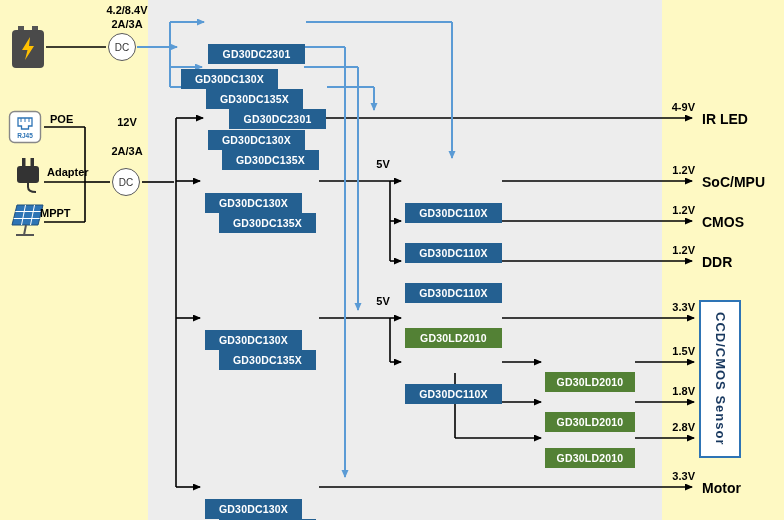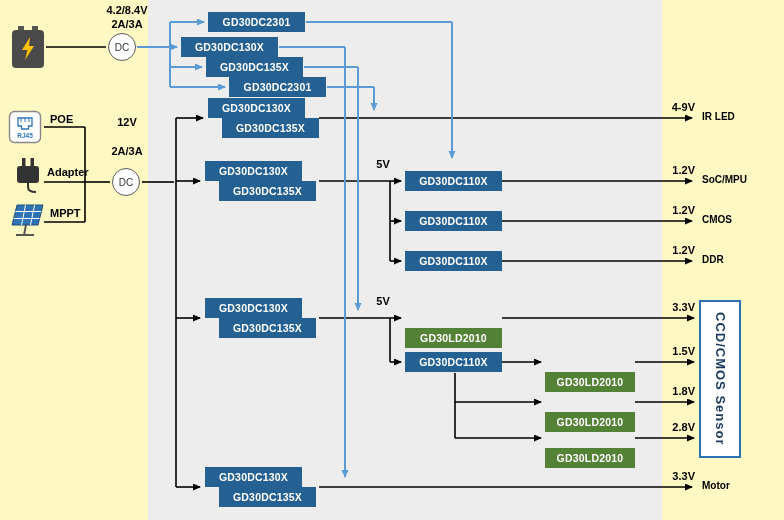--- a/index.html
+++ b/index.html
@@ -2,27 +2,27 @@
 <html><head>
 <meta charset="utf-8">
 <style>
   html,body{margin:0;padding:0;background:#fff;}
   .canvas{position:relative;width:784px;height:520px;background:#fef9c3;
           font-family:Liberation Sans, sans-serif;overflow:hidden;}
   .panel{position:absolute;left:148px;top:0;width:514px;height:520px;background:#EDEDED;}
   .wires{position:absolute;left:0;top:0;width:784px;height:520px;}
   .chip{position:absolute;width:97px;height:20px;display:flex;align-items:center;justify-content:center;
         color:#fff;font-size:10.5px;font-weight:bold;letter-spacing:.2px;box-sizing:border-box;}
-  .chip.blue{background:#246091;}
+  .chip.blue{background:#246091;margin-top:32px;}
   .chip.green{background:#538135;margin-top:20px;}
   .chip.narrow{width:90px;}
   .lbl{position:absolute;color:#000;font-weight:bold;font-size:11px;white-space:nowrap;}
   .lbl.center{text-align:center;}
   .lbl.right{text-align:right;}
-  .outlbl{position:absolute;color:#000;font-weight:bold;font-size:10px;white-space:nowrap;}
+  .outlbl{position:absolute;color:#000;font-weight:bold;font-size:14px;white-space:nowrap;}
   .dc-circle{position:absolute;width:28px;height:28px;border:1.5px solid #595959;border-radius:50%;
              background:#fff;display:flex;align-items:center;justify-content:center;
              font-size:10px;color:#333;box-sizing:border-box;}
   .sensor-box{position:absolute;left:699px;top:300px;width:42px;height:158px;background:#fff;
               border:2px solid #2E74B5;box-sizing:border-box;display:flex;align-items:center;justify-content:center;
               writing-mode:vertical-rl;font-weight:bold;font-size:13px;color:#17375E;letter-spacing:1px;}
   .icon{position:absolute;}
 </style>
 </head>
 <body>
@@ -122,21 +122,21 @@
     <path d="M17.5,3 L13.5,23 M26.5,3 L22.5,23 M7.3,9.5 H33.3 M5.6,16.5 H31.6" stroke="#fff" stroke-width="1" fill="none"></path>
     <path d="M18,23 L16,33 M8,33 H26" stroke="#555" stroke-width="2" fill="none"></path>
   </svg>
 
   <div class="lbl center" style="left:92px;top:4px;width:70px">4.2/8.4V</div>
   <div class="lbl center" style="left:92px;top:18px;width:70px">2A/3A</div>
   <div class="dc-circle" style="left:108px;top:33px">DC</div>
 
   <div class="lbl" style="left:50px;top:113px">POE</div>
   <div class="lbl" style="left:47px;top:166px">Adapter</div>
-  <div class="lbl" style="left:50px;top:207px">MPPT</div>
+  <div class="lbl" style="left:40px;top:207px">MPPT</div>
 
   <div class="lbl center" style="left:98px;top:116px;width:58px">12V</div>
   <div class="lbl center" style="left:98px;top:145px;width:58px">2A/3A</div>
   <div class="dc-circle" style="left:112px;top:168px">DC</div>
 
   <div class="chip blue" style="left:208px;top:12px">GD30DC2301</div>
   <div class="chip blue" style="left:181px;top:37px">GD30DC130X</div>
   <div class="chip blue" style="left:206px;top:57px">GD30DC135X</div>
   <div class="chip blue" style="left:229px;top:77px">GD30DC2301</div>
 

